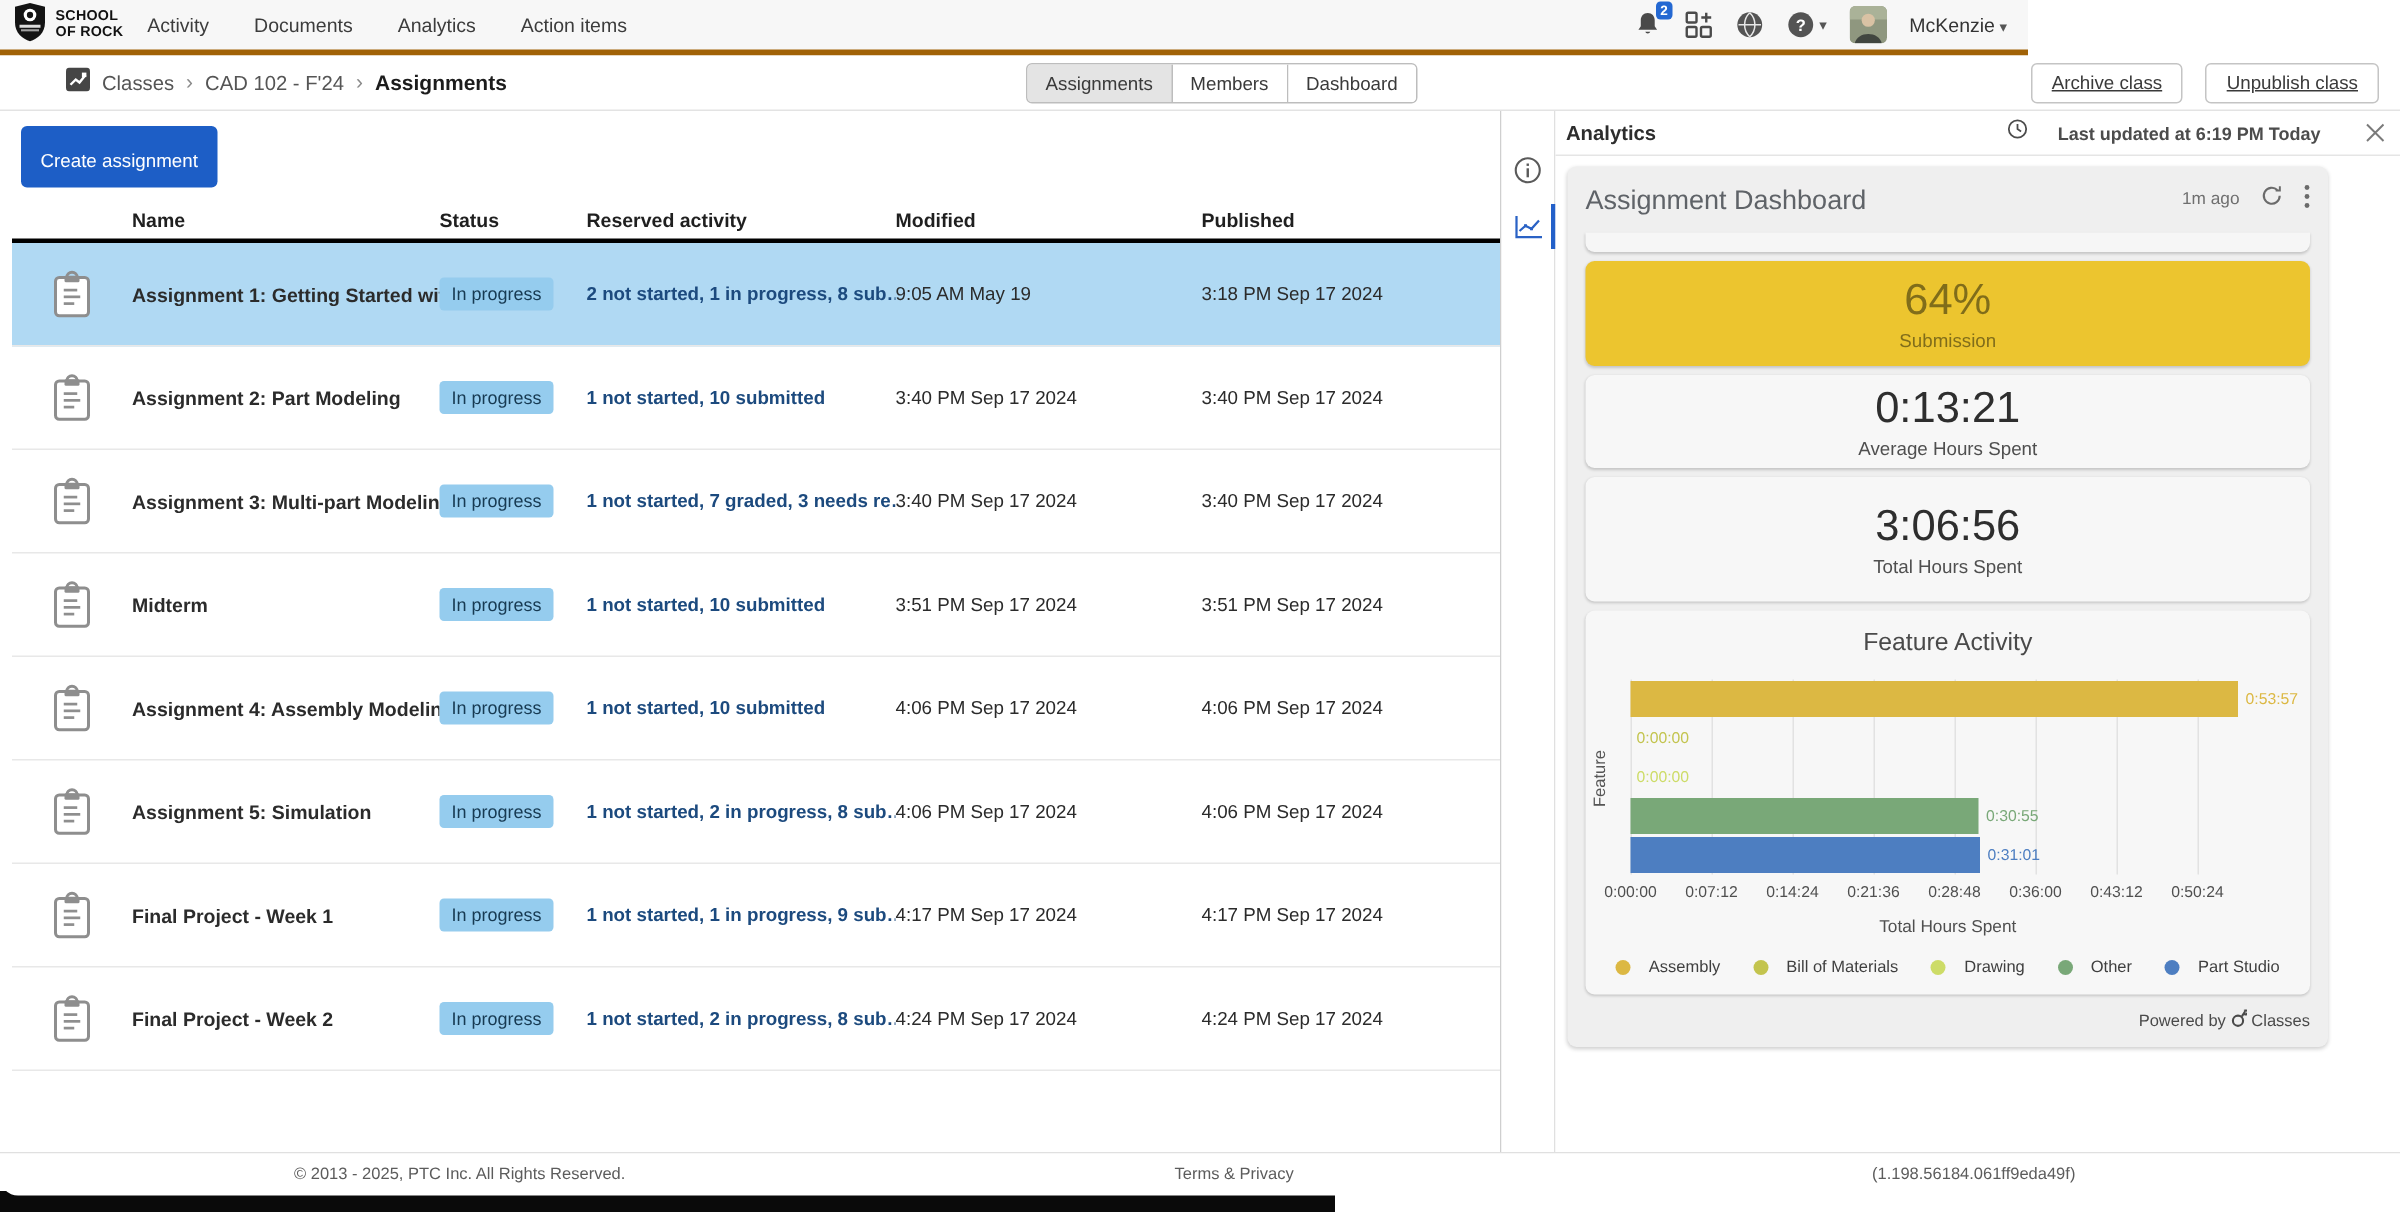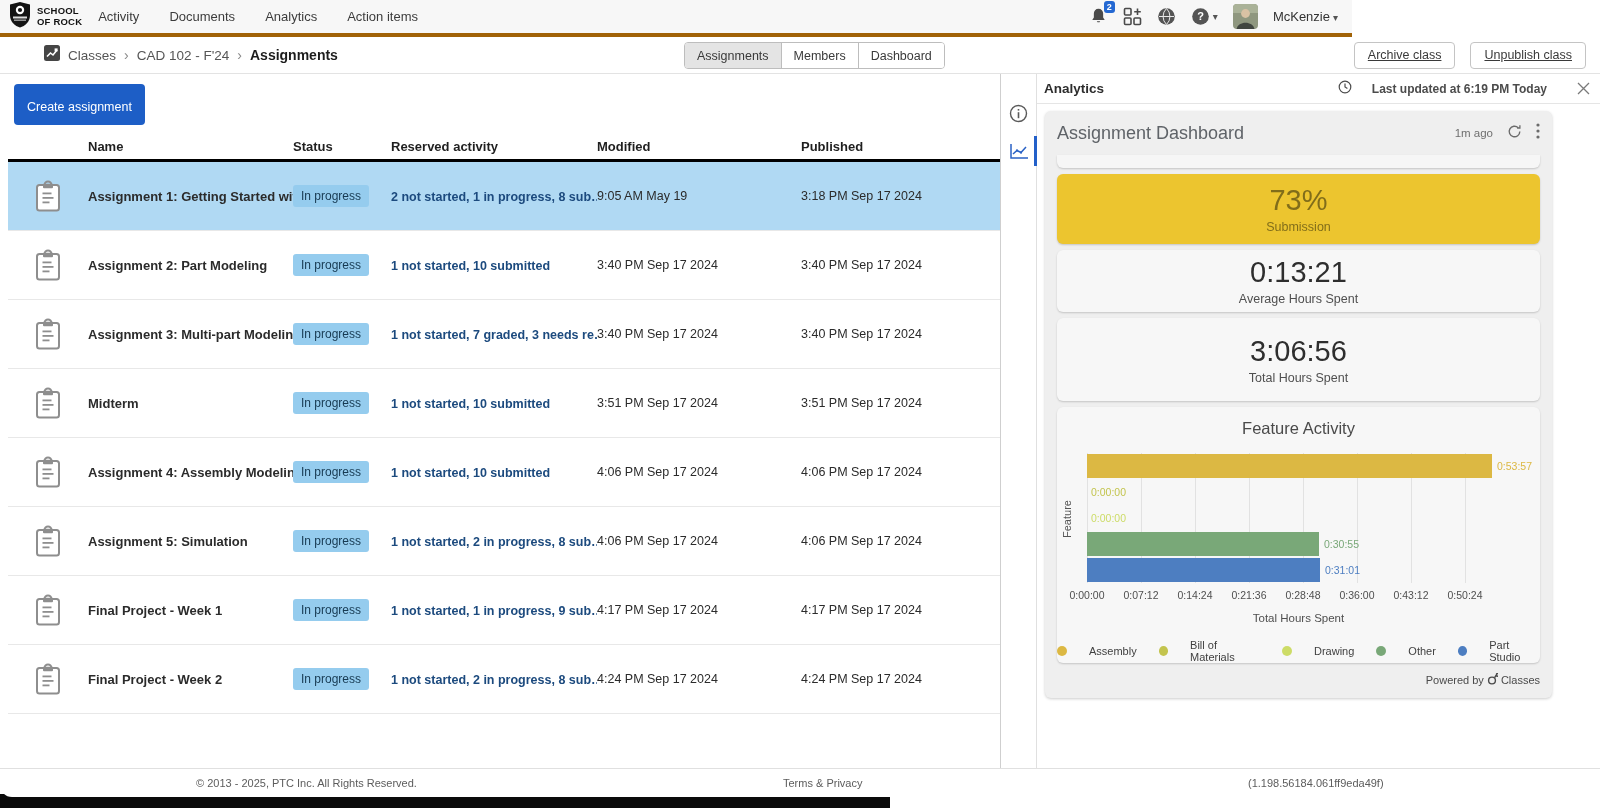--- a/index.html
+++ b/index.html
@@ -99,21 +99,21 @@
                   transform:rotate(180deg); font-size:11px; color:#555; text-align:center; }
   .plot { position:absolute; left:30px; top:46px; width:452px; height:130px; }
   .gridline { position:absolute; top:0; width:1px; height:130px; background:#e2e2e2; }
   .bar-row { position:absolute; left:0; width:100%; height:26px; }
   .bar { position:absolute; top:1px; height:24px; }
   .bar-label { position:absolute; top:50%; transform:translateY(-50%); font-size:10.5px; white-space:nowrap; }
   .ticks { position:absolute; left:30px; top:182px; width:452px; height:13px; }
   .tick { position:absolute; transform:translateX(-50%); font-size:10.5px; color:#4f4f4f; white-space:nowrap; }
   .chart-xlabel { position:absolute; top:205px; left:0; width:100%; text-align:center; font-size:11.5px; color:#4f4f4f; }
   .legend { position:absolute; top:232px; left:0; width:100%; display:flex; justify-content:center; gap:22px; }
-  .legend-item { display:flex; align-items:center; gap:22px; font-size:11px; color:#3f3f3f; cursor:pointer; }
+  .legend-item { display:flex; align-items:center; gap:12px; font-size:11px; color:#3f3f3f; cursor:pointer; }
   .legend-dot { width:10px; height:10px; border-radius:50%; }
   .powered { display:flex; justify-content:flex-end; align-items:center; gap:3px; margin-top:4px;
              font-size:11px; color:#4a4a4a; }
   .powered b { font-weight:normal; }
 
   
   .blackstrip { position:absolute; left:0; top:794px; width:890px; height:14px; background:#0a0a0a; z-index:0; }
   .footer { position:absolute; left:0; top:768px; width:1600px; height:29px; background:#fff;
             border-top:1px solid #e0e0e0; z-index:1; border-bottom-left-radius:12px; font-size:11px; color:#5c5c5c; }
   .footer .copyright { position:absolute; left:196px; top:8px; }
@@ -421,21 +421,21 @@
                 <circle cx="2" cy="8" r="1.6" fill="#6b6b6b"></circle>
                 <circle cx="2" cy="14" r="1.6" fill="#6b6b6b"></circle>
               </svg>
           </span>
         </span>
       </div>
 
       <div class="card-sliver"></div>
 
       <div class="kpi yellow">
-        <span class="kpi-value">73%</span>
+        <span class="kpi-value">64%</span>
         <span class="kpi-label">Submission</span>
       </div>
       <div class="kpi h62">
         <span class="kpi-value">0:13:21</span>
         <span class="kpi-label">Average Hours Spent</span>
       </div>
       <div class="kpi h83">
         <span class="kpi-value">3:06:56</span>
         <span class="kpi-label">Total Hours Spent</span>
       </div>

